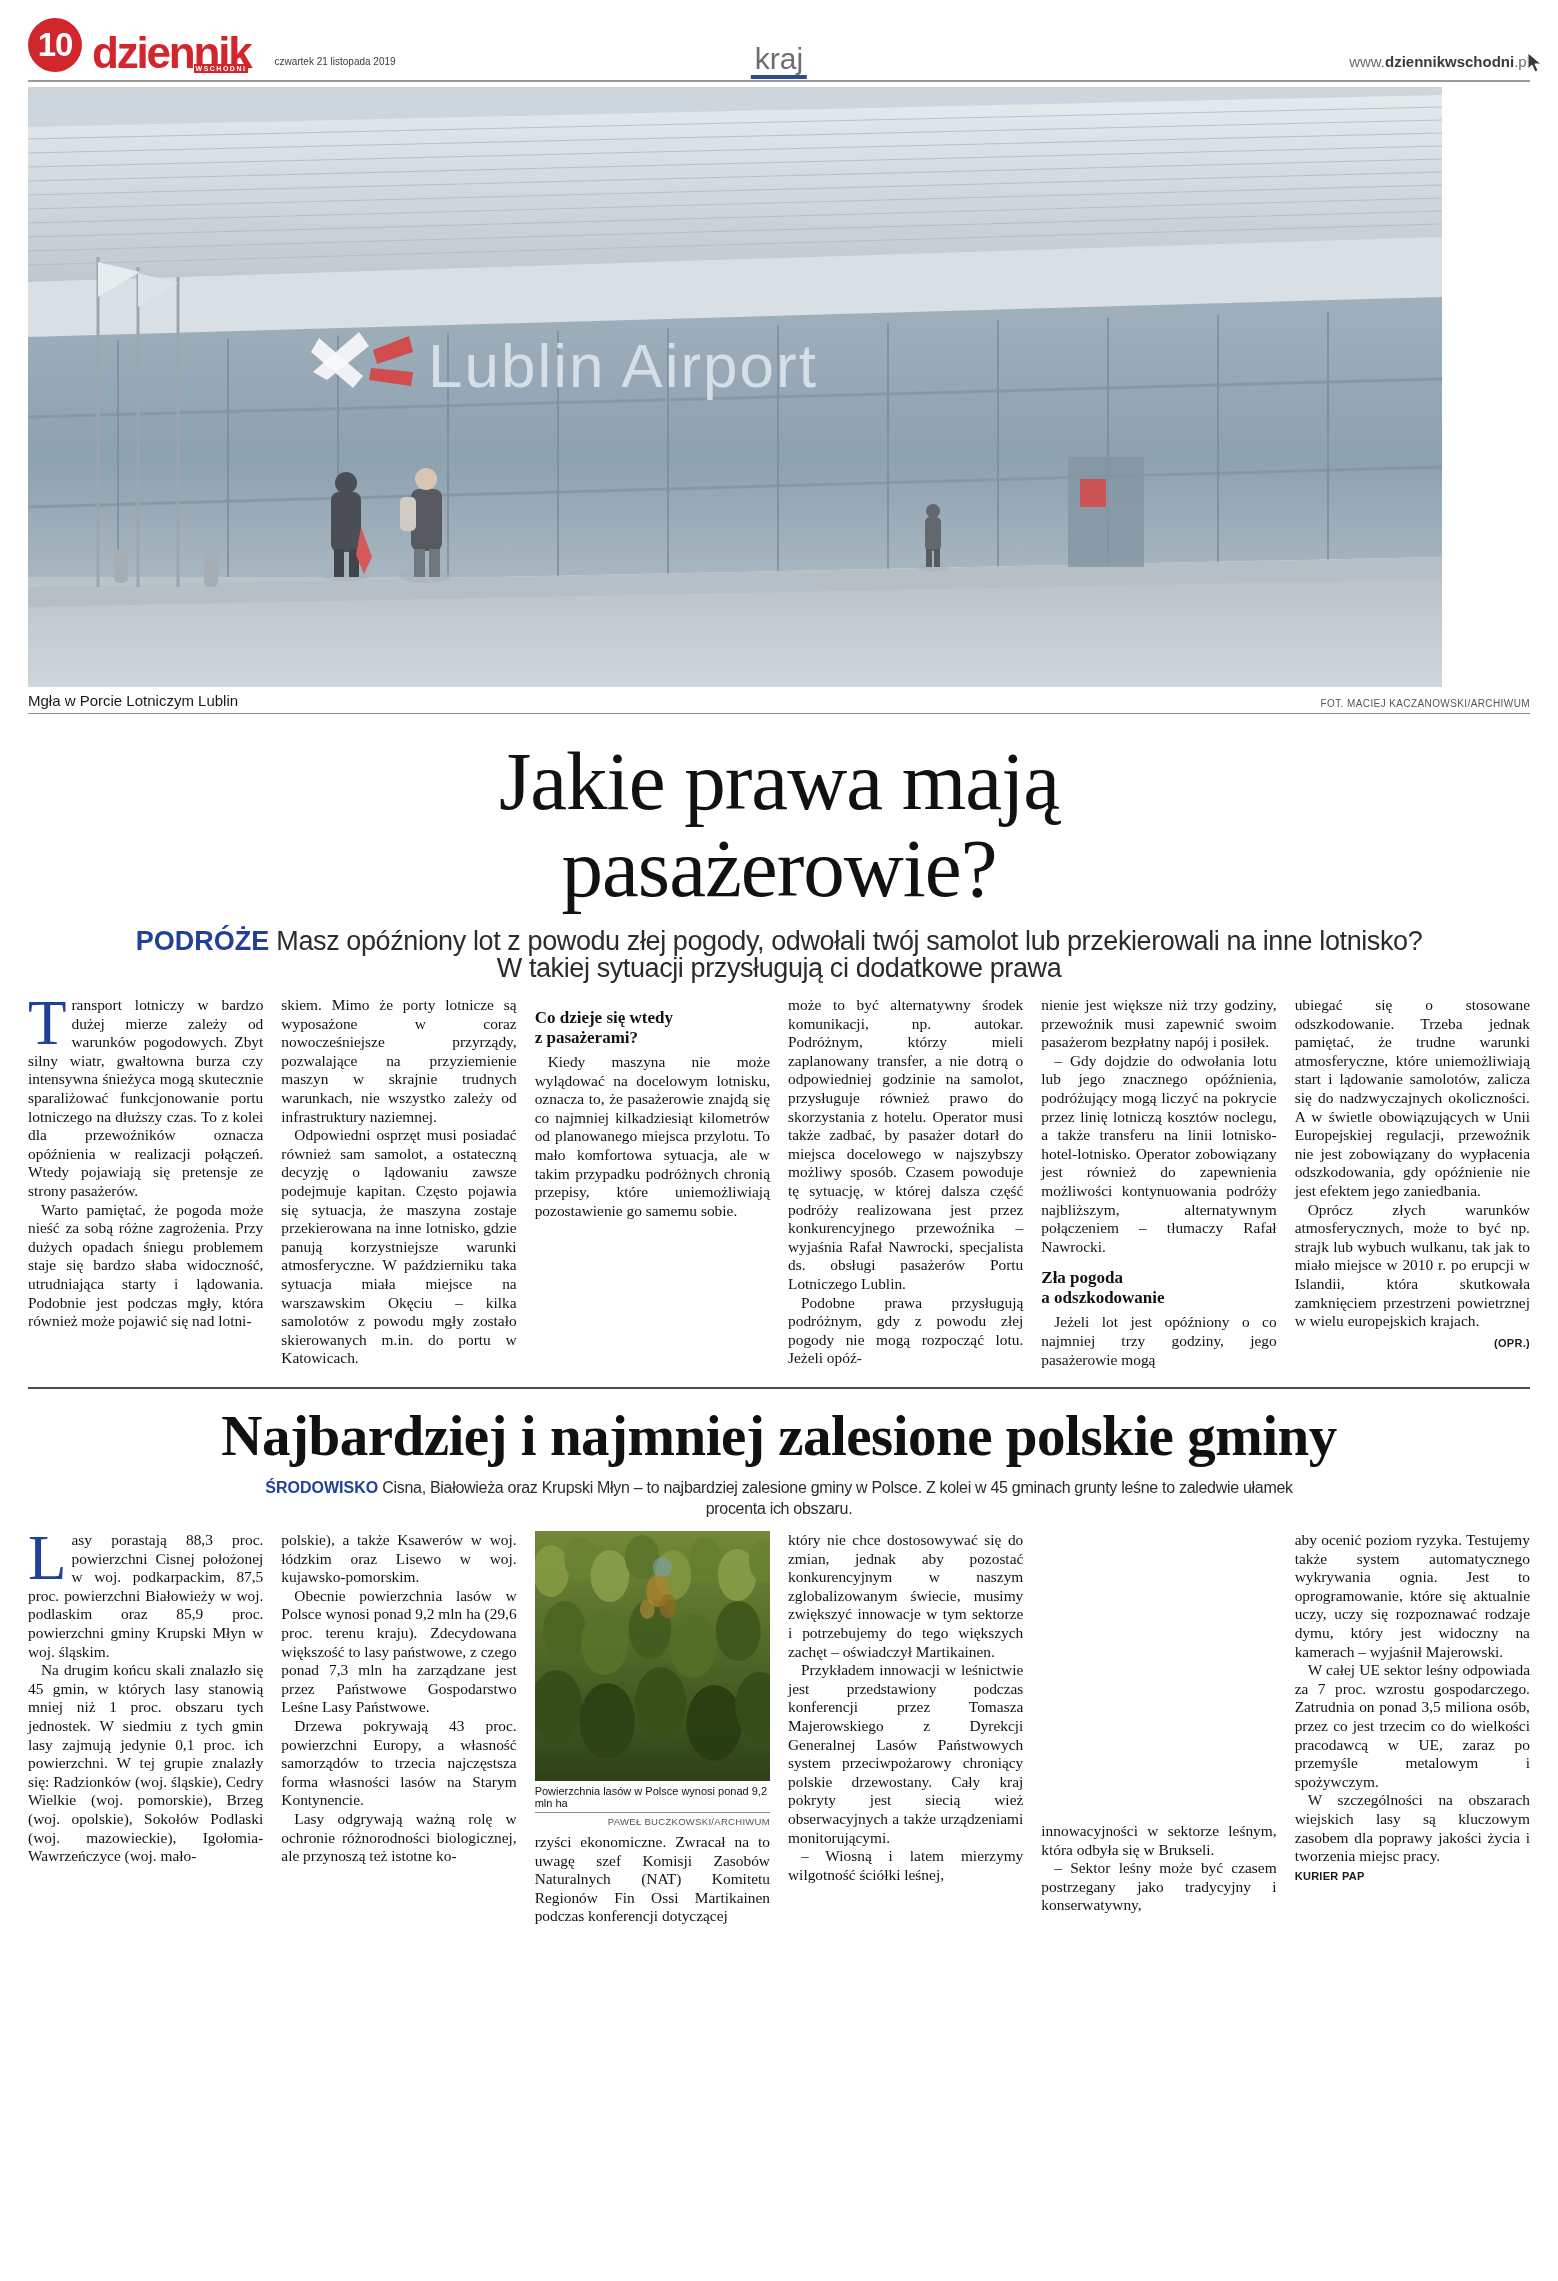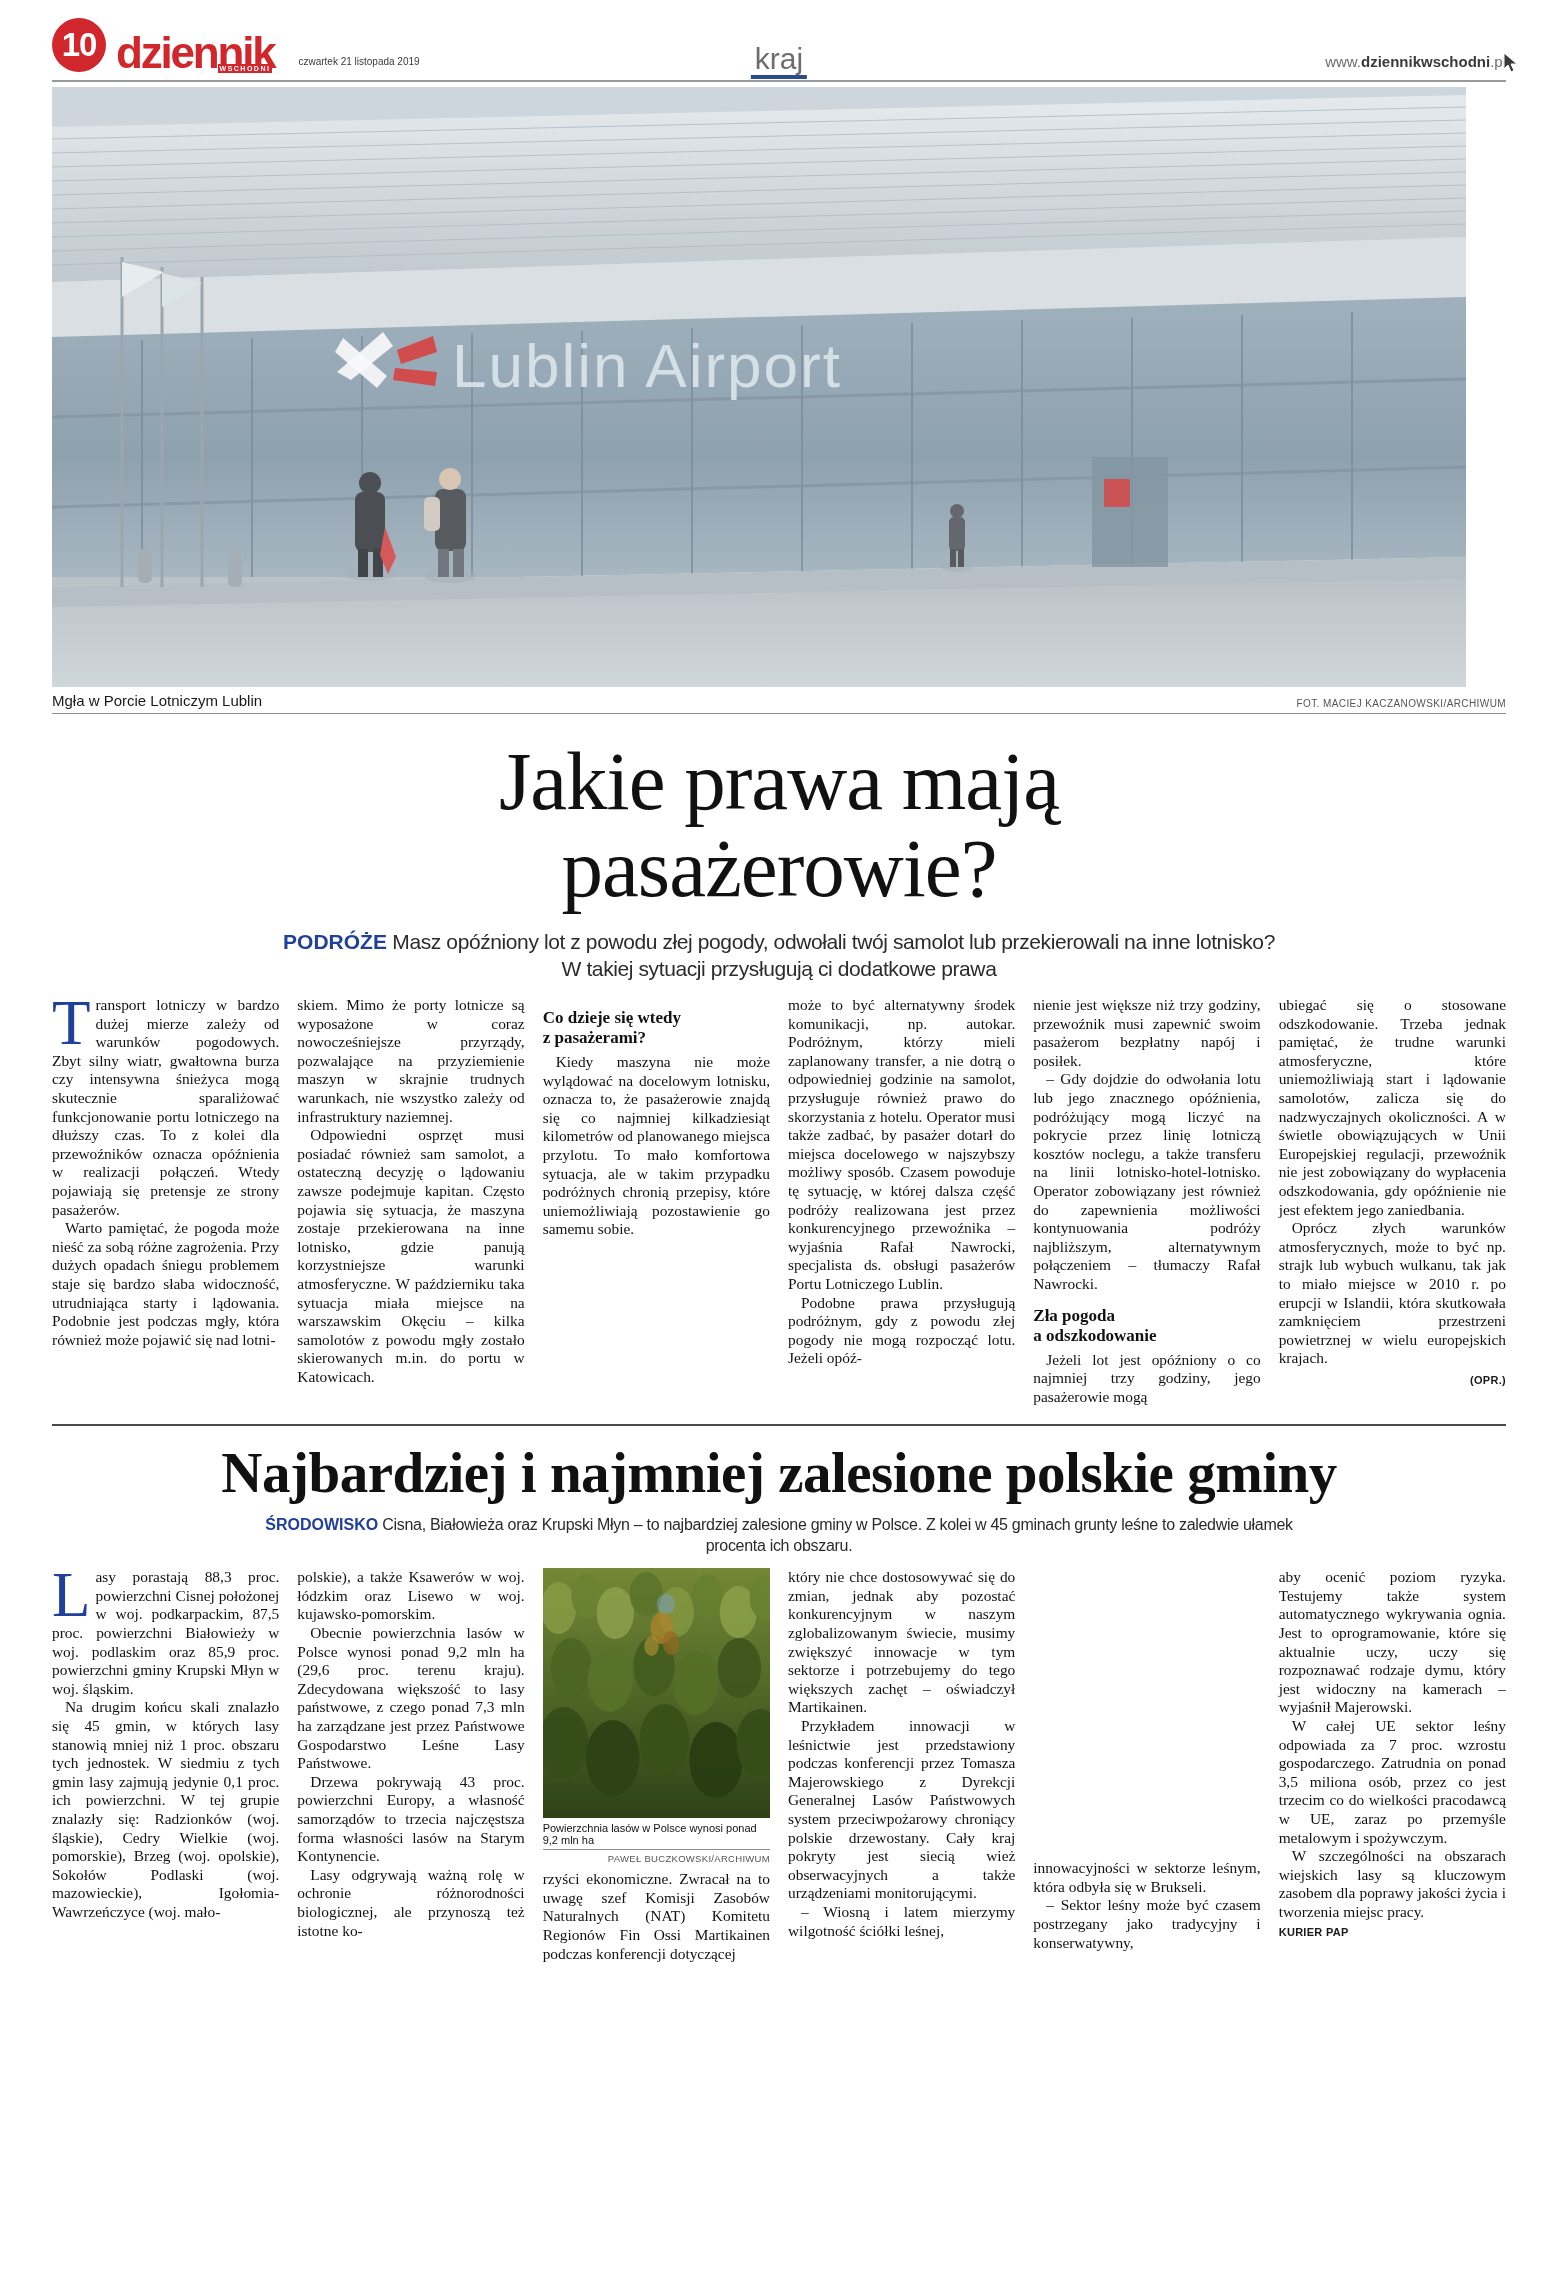--- a/index.html
+++ b/index.html
@@ -5,21 +5,21 @@
   * { box-sizing: border-box; }
   html, body { margin:0; padding:0; }
   body {
     width:1558px; height:2281px;
     background:#ffffff;
     font-family:"Liberation Serif", serif;
     color:#1a1a1a;
     overflow:hidden;
     position:relative;
   }
-  .page { width:1558px; height:2281px; position:relative; padding:0 52px; }
+  .page { width:1558px; height:2281px; position:relative; padding:0 28px; }
 
   
   .masthead { position:relative; height:78px; display:flex; align-items:flex-end; padding-bottom:4px; }
   .page-badge {
     width:54px; height:54px; border-radius:50%;
     background:#d1272c; color:#ffffff;
     font-family:"Liberation Sans", sans-serif;
     font-weight:bold; font-size:33px;
     display:flex; align-items:center; justify-content:center;
     letter-spacing:-1px;
@@ -89,21 +89,21 @@
     font-family:"Liberation Serif", serif;
     font-size:83px; line-height:87px;
     font-weight:normal;
     letter-spacing:-1px;
     margin:24px 0 0 0;
     color:#111;
   }
   .lead {
     text-align:center;
     font-family:"Liberation Sans", sans-serif;
-    font-size:21px; line-height:27px;
+    font-size:27px; line-height:27px;
     color:#2b2b2b;
     margin-top:16px;
     letter-spacing:-0.4px;
   }
   .kicker { color:#21409a; font-weight:bold; letter-spacing:0px; }
 
   
   .cols {
     display:flex; gap:18px; margin-top:14px;
   }

